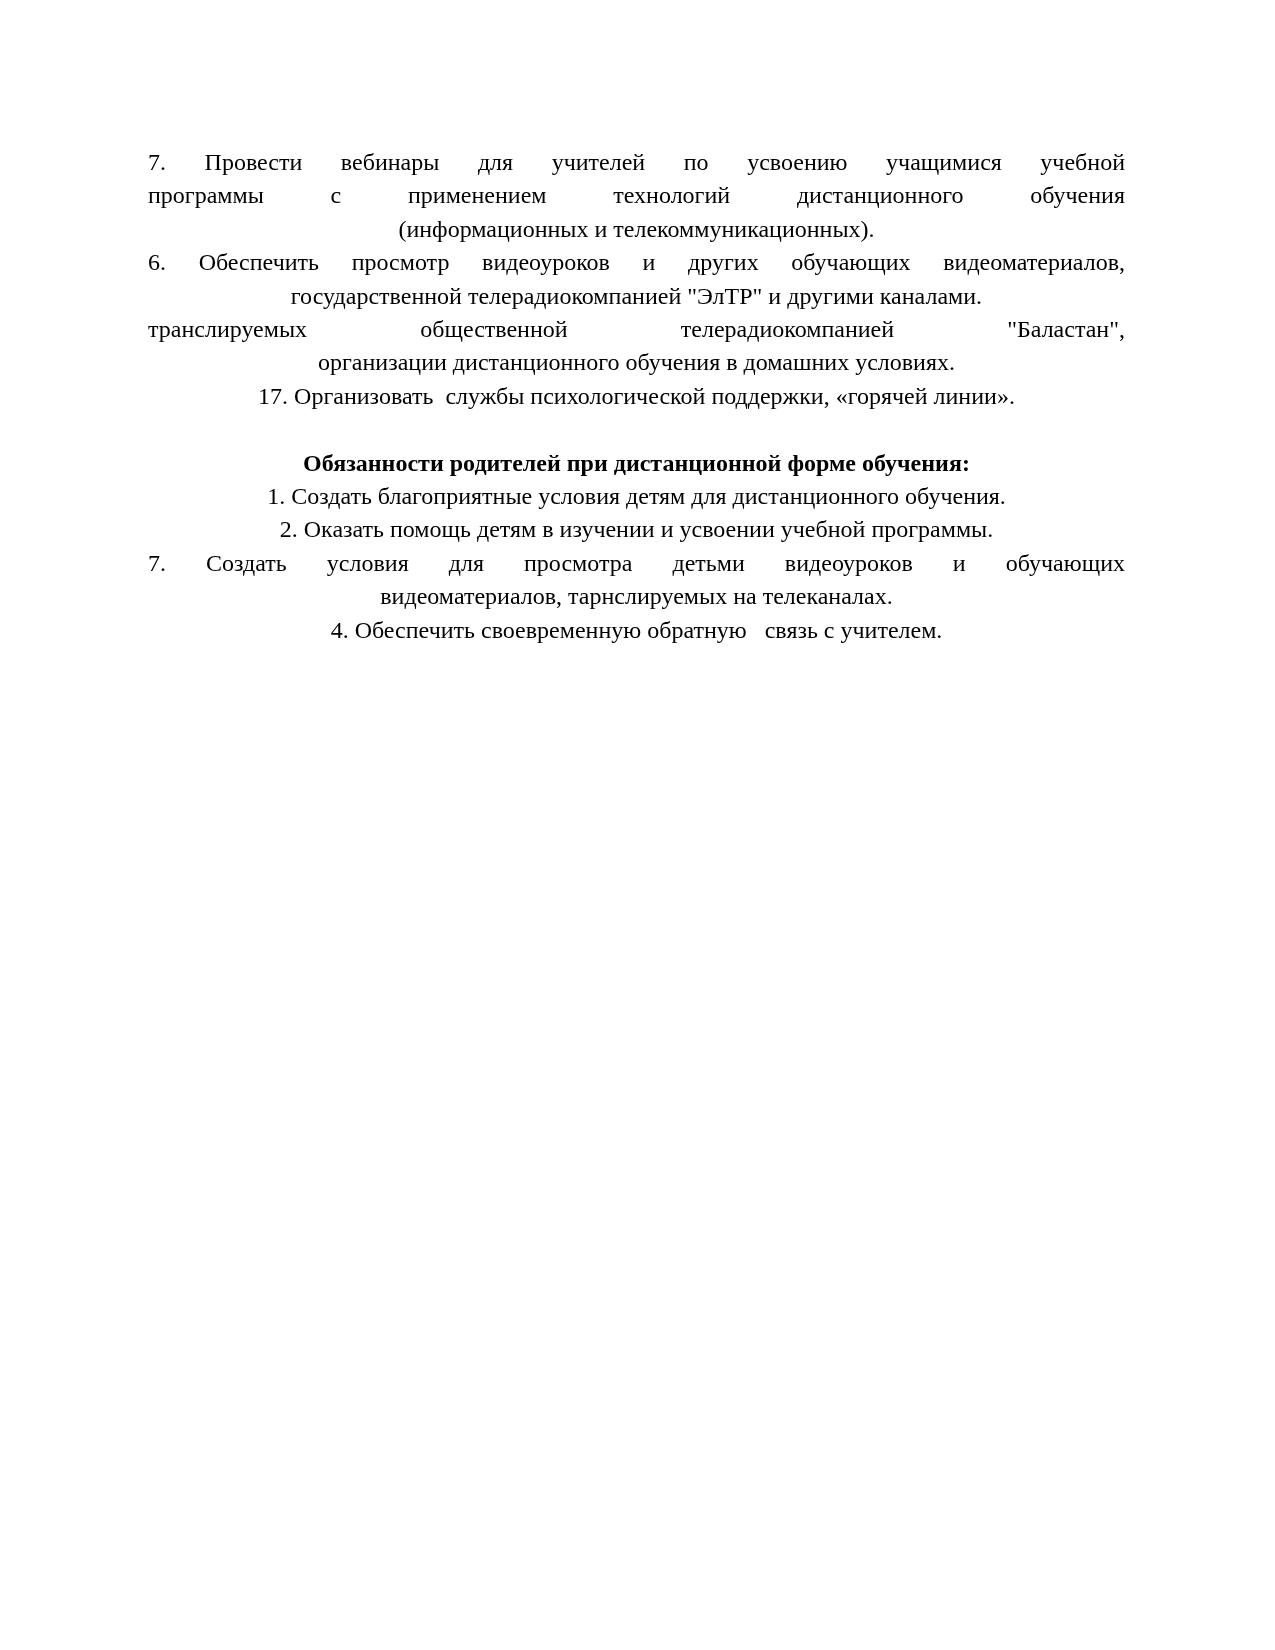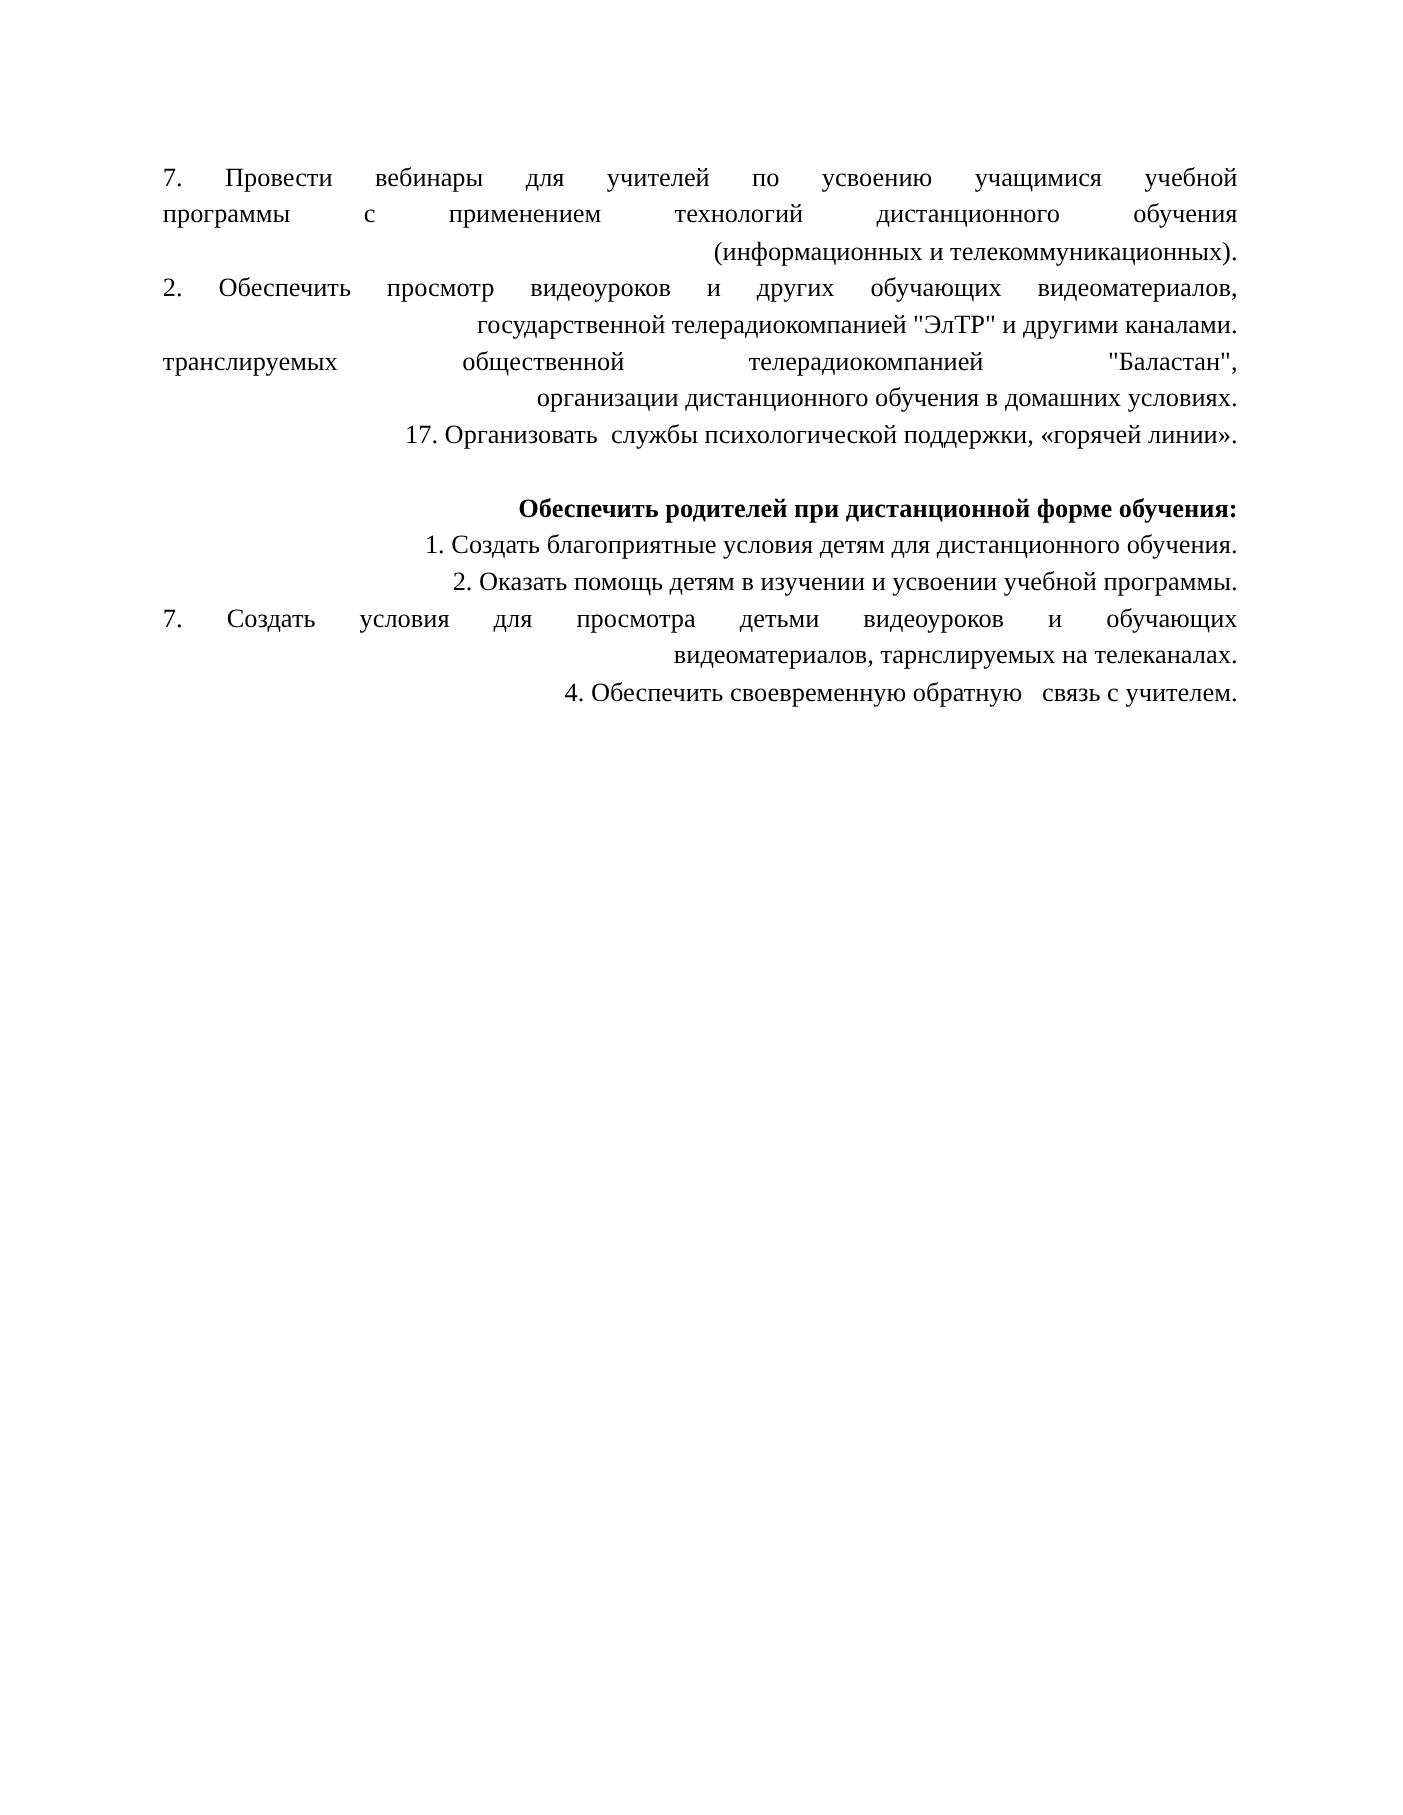--- a/index.html
+++ b/index.html
@@ -20,21 +20,21 @@
     position: absolute;
     left: 148px;
     top: 146px;
     width: 977px;
     font-size: 24px;
     line-height: 33.4px;
     color: #000000;
   }
   .line {
     min-height: 33.4px;
-    text-align: right;
+    text-align: center;
     white-space: pre-wrap;
   }
   .line.justify {
     white-space: normal;
     text-align: justify;
     text-align-last: justify;
   }
   .line.bold {
     font-weight: bold;
   }
@@ -43,26 +43,26 @@
   }
 </style>
 </head>
 <body>
 
 <div class="page">
   <div class="text-block">
     <div class="line justify">7. Провести  вебинары  для учителей по усвоению учащимися учебной</div>
     <div class="line justify">программы  с  применением  технологий  дистанционного  обучения</div>
     <div class="line">(информационных и телекоммуникационных).</div>
-    <div class="line justify">2. Обеспечить просмотр видеоуроков и других обучающих видеоматериалов,</div>
+    <div class="line justify">6. Обеспечить просмотр видеоуроков и других обучающих видеоматериалов,</div>
     <div class="line">государственной телерадиокомпанией "ЭлТР" и другими каналами.</div>
     <div class="line justify">транслируемых  общественной  телерадиокомпанией  "Баластан",</div>
     <div class="line">организации дистанционного обучения в домашних условиях.</div>
     <div class="line">17. Организовать  службы психологической поддержки, «горячей линии».</div>
     <div class="line spacer"></div>
-    <div class="line bold">Обеспечить родителей при дистанционной форме обучения:</div>
+    <div class="line bold">Обязанности родителей при дистанционной форме обучения:</div>
     <div class="line">1. Создать благоприятные условия детям для дистанционного обучения.</div>
     <div class="line">2. Оказать помощь детям в изучении и усвоении учебной программы.</div>
     <div class="line justify">7. Создать условия  для просмотра детьми видеоуроков и обучающих</div>
     <div class="line">видеоматериалов, тарнслируемых на телеканалах.</div>
     <div class="line">4. Обеспечить своевременную обратную   связь с учителем.</div>
   </div>
 </div>
 
 </body></html>

